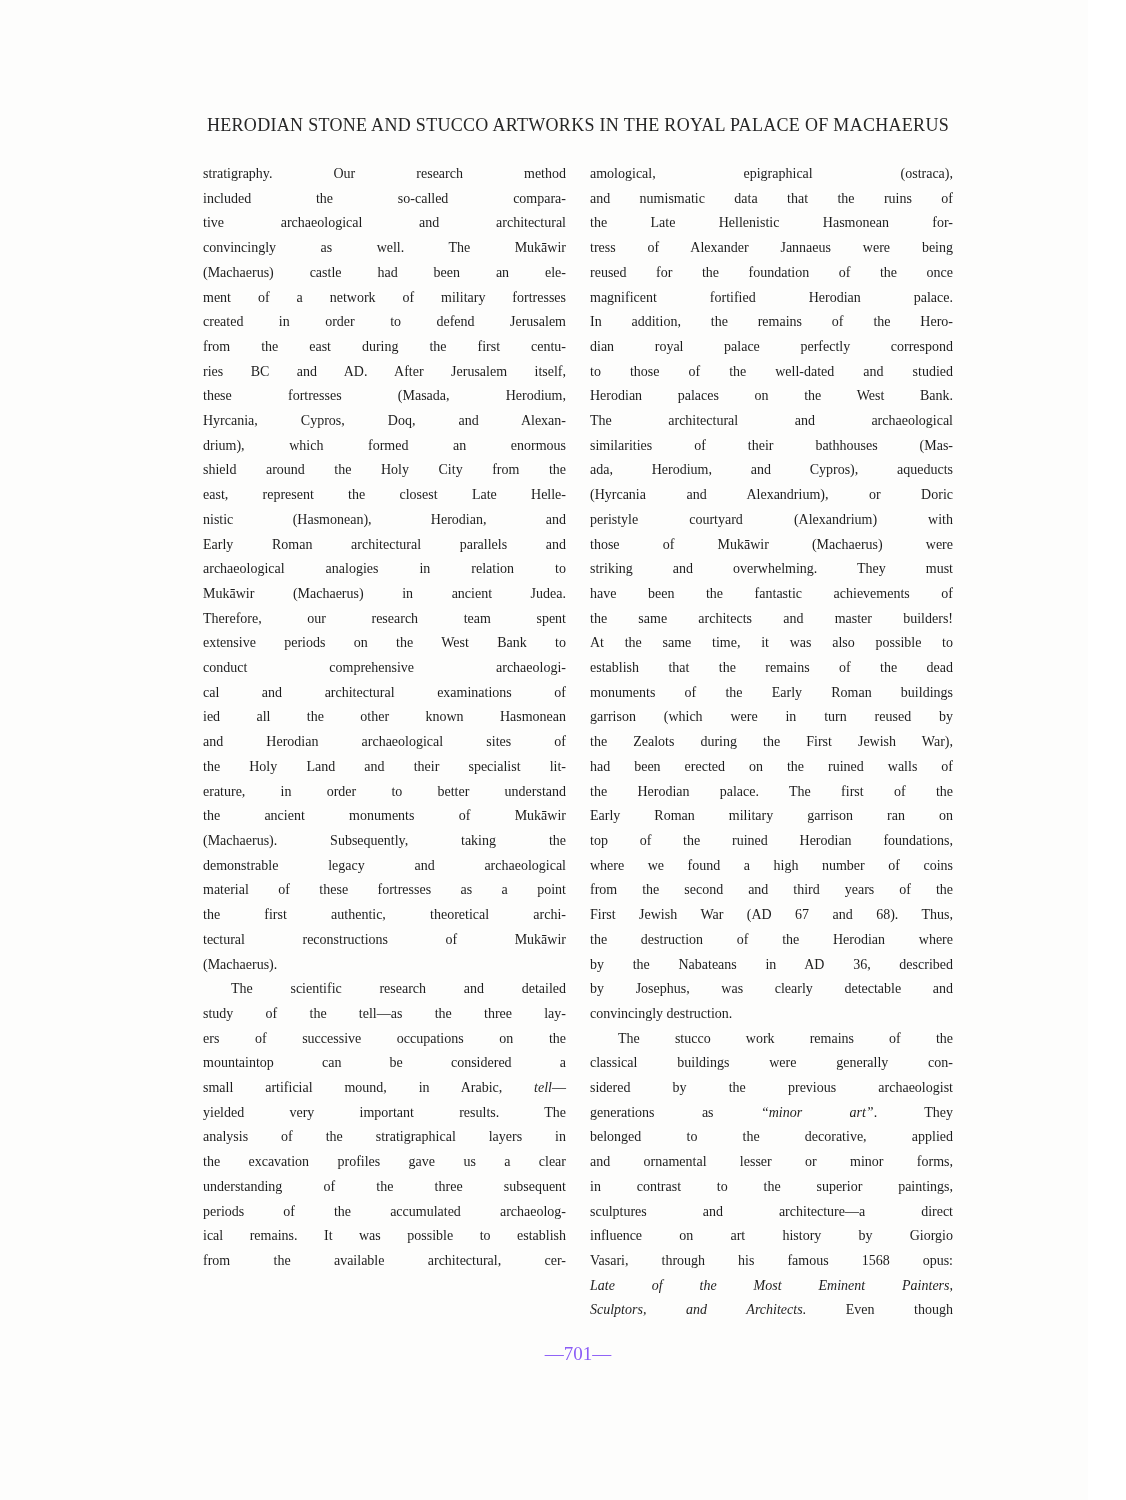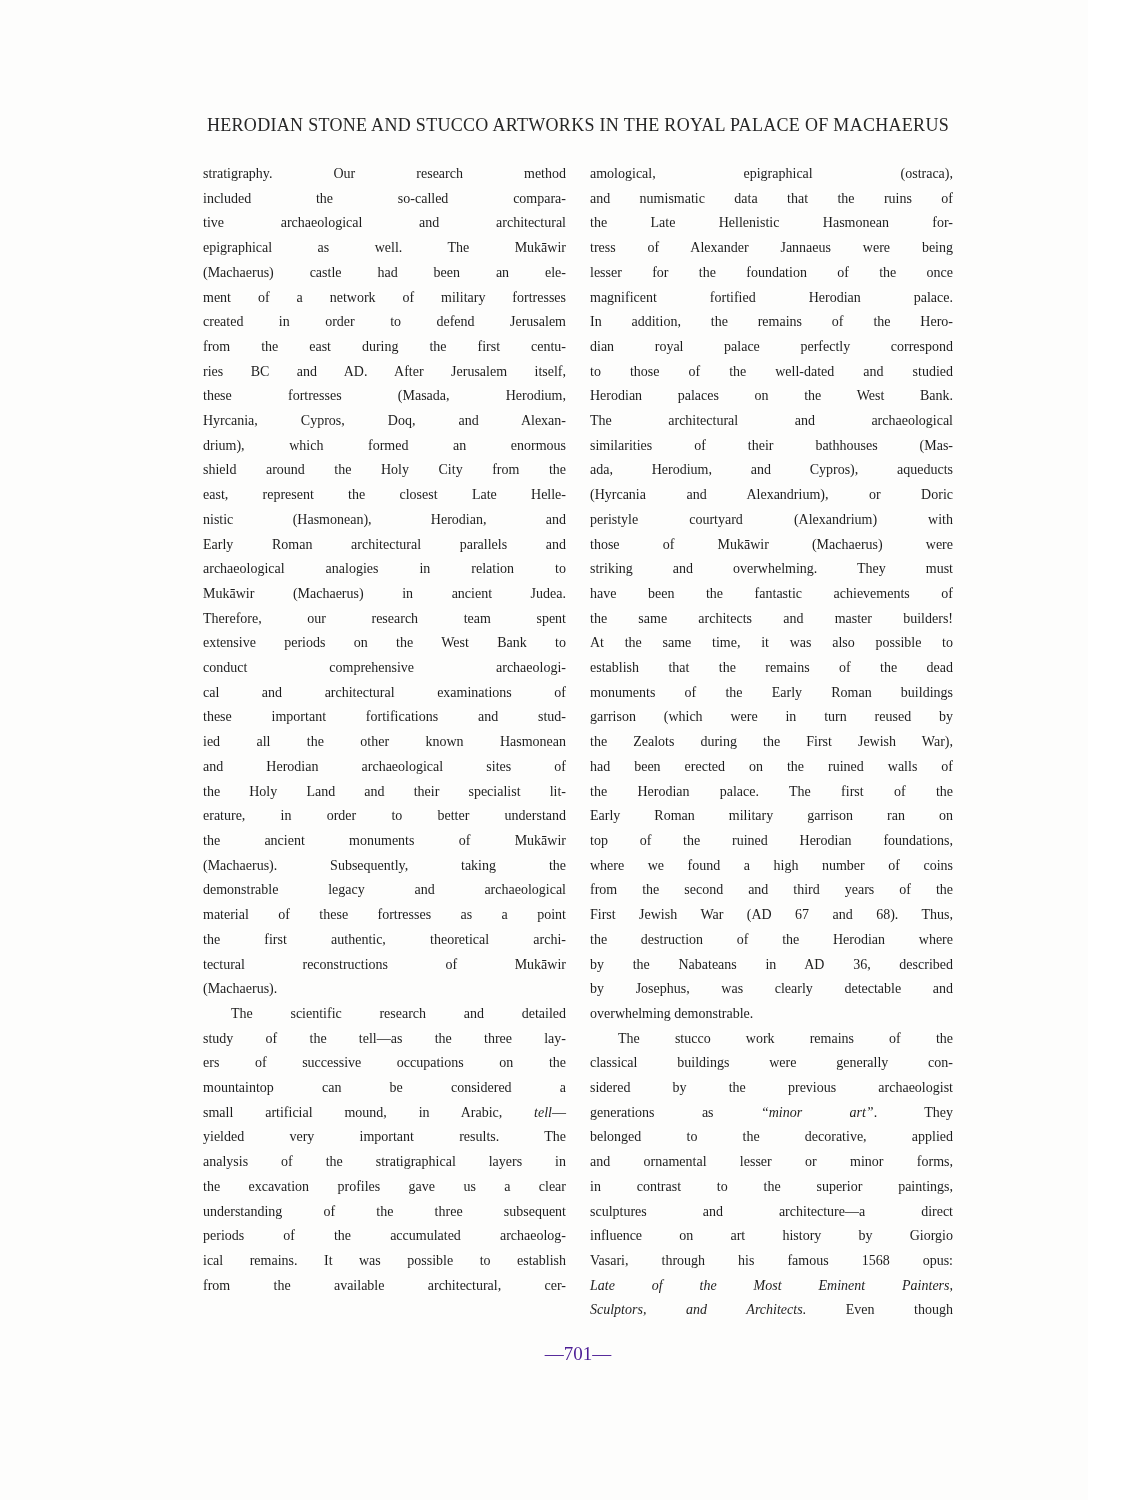--- a/index.html
+++ b/index.html
@@ -53,55 +53,54 @@
   }
   .line.indent { text-indent: 28px; }
   .line em { font-style: italic; }
   .page-number {
     position: absolute;
     top: 1343px;
     left: 203px;
     width: 750px;
     text-align: center;
     font-size: 19px;
-    color: #4c1d95;
+    color: #8b5cf6;
   }
 </style>
 </head>
 <body>
 
 <div class="page">
   <div class="running-header">HERODIAN STONE AND STUCCO ARTWORKS IN THE ROYAL PALACE OF MACHAERUS</div>
 
   <div class="columns">
     <div class="column" id="col-left">
         <div class="paragraph">
           <div class="line"><span>stratigraphy. Our research method</span></div>
           <div class="line"><span>included the so-called compara-</span></div>
           <div class="line"><span>tive archaeological and architectural</span></div>
-          <div class="line"><span>epigraphical as well. The Mukāwir</span></div>
+          <div class="line"><span>convincingly as well. The Mukāwir</span></div>
           <div class="line"><span>(Machaerus) castle had been an ele-</span></div>
           <div class="line"><span>ment of a network of military fortresses</span></div>
           <div class="line"><span>created in order to defend Jerusalem</span></div>
           <div class="line"><span>from the east during the first centu-</span></div>
           <div class="line"><span>ries BC and AD. After Jerusalem itself,</span></div>
           <div class="line"><span>these fortresses (Masada, Herodium,</span></div>
           <div class="line"><span>Hyrcania, Cypros, Doq, and Alexan-</span></div>
           <div class="line"><span>drium), which formed an enormous</span></div>
           <div class="line"><span>shield around the Holy City from the</span></div>
           <div class="line"><span>east, represent the closest Late Helle-</span></div>
           <div class="line"><span>nistic (Hasmonean), Herodian, and</span></div>
           <div class="line"><span>Early Roman architectural parallels and</span></div>
           <div class="line"><span>archaeological analogies in relation to</span></div>
           <div class="line"><span>Mukāwir (Machaerus) in ancient Judea.</span></div>
           <div class="line"><span>Therefore, our research team spent</span></div>
           <div class="line"><span>extensive periods on the West Bank to</span></div>
           <div class="line"><span>conduct comprehensive archaeologi-</span></div>
           <div class="line"><span>cal and architectural examinations of</span></div>
-          <div class="line"><span>these important fortifications and stud-</span></div>
           <div class="line"><span>ied all the other known Hasmonean</span></div>
           <div class="line"><span>and Herodian archaeological sites of</span></div>
           <div class="line"><span>the Holy Land and their specialist lit-</span></div>
           <div class="line"><span>erature, in order to better understand</span></div>
           <div class="line"><span>the ancient monuments of Mukāwir</span></div>
           <div class="line"><span>(Machaerus). Subsequently, taking the</span></div>
           <div class="line"><span>demonstrable legacy and archaeological</span></div>
           <div class="line"><span>material of these fortresses as a point</span></div>
           <div class="line"><span>the first authentic, theoretical archi-</span></div>
           <div class="line"><span>tectural reconstructions of Mukāwir</span></div>
@@ -121,21 +120,21 @@
           <div class="line"><span>ical remains. It was possible to establish</span></div>
           <div class="line"><span>from the available architectural, cer-</span></div>
         </div>
       </div>
     <div class="column" id="col-right">
         <div class="paragraph">
           <div class="line"><span>amological, epigraphical (ostraca),</span></div>
           <div class="line"><span>and numismatic data that the ruins of</span></div>
           <div class="line"><span>the Late Hellenistic Hasmonean for-</span></div>
           <div class="line"><span>tress of Alexander Jannaeus were being</span></div>
-          <div class="line"><span>lesser for the foundation of the once</span></div>
+          <div class="line"><span>reused for the foundation of the once</span></div>
           <div class="line"><span>magnificent fortified Herodian palace.</span></div>
           <div class="line"><span>In addition, the remains of the Hero-</span></div>
           <div class="line"><span>dian royal palace perfectly correspond</span></div>
           <div class="line"><span>to those of the well-dated and studied</span></div>
           <div class="line"><span>Herodian palaces on the West Bank.</span></div>
           <div class="line"><span>The architectural and archaeological</span></div>
           <div class="line"><span>similarities of their bathhouses (Mas-</span></div>
           <div class="line"><span>ada, Herodium, and Cypros), aqueducts</span></div>
           <div class="line"><span>(Hyrcania and Alexandrium), or Doric</span></div>
           <div class="line"><span>peristyle courtyard (Alexandrium) with</span></div>
@@ -151,21 +150,21 @@
           <div class="line"><span>had been erected on the ruined walls of</span></div>
           <div class="line"><span>the Herodian palace. The first of the</span></div>
           <div class="line"><span>Early Roman military garrison ran on</span></div>
           <div class="line"><span>top of the ruined Herodian foundations,</span></div>
           <div class="line"><span>where we found a high number of coins</span></div>
           <div class="line"><span>from the second and third years of the</span></div>
           <div class="line"><span>First Jewish War (AD 67 and 68). Thus,</span></div>
           <div class="line"><span>the destruction of the Herodian where</span></div>
           <div class="line"><span>by the Nabateans in AD 36, described</span></div>
           <div class="line"><span>by Josephus, was clearly detectable and</span></div>
-          <div class="line short"><span>overwhelming demonstrable.</span></div>
+          <div class="line short"><span>convincingly destruction.</span></div>
         </div>
         <div class="paragraph">
           <div class="line indent"><span>The stucco work remains of the</span></div>
           <div class="line"><span>classical buildings were generally con-</span></div>
           <div class="line"><span>sidered by the previous archaeologist</span></div>
           <div class="line"><span>generations as </span><em>“minor art”</em><span>. They</span></div>
           <div class="line"><span>belonged to the decorative, applied</span></div>
           <div class="line"><span>and ornamental lesser or minor forms,</span></div>
           <div class="line"><span>in contrast to the superior paintings,</span></div>
           <div class="line"><span>sculptures and architecture—a direct</span></div>

